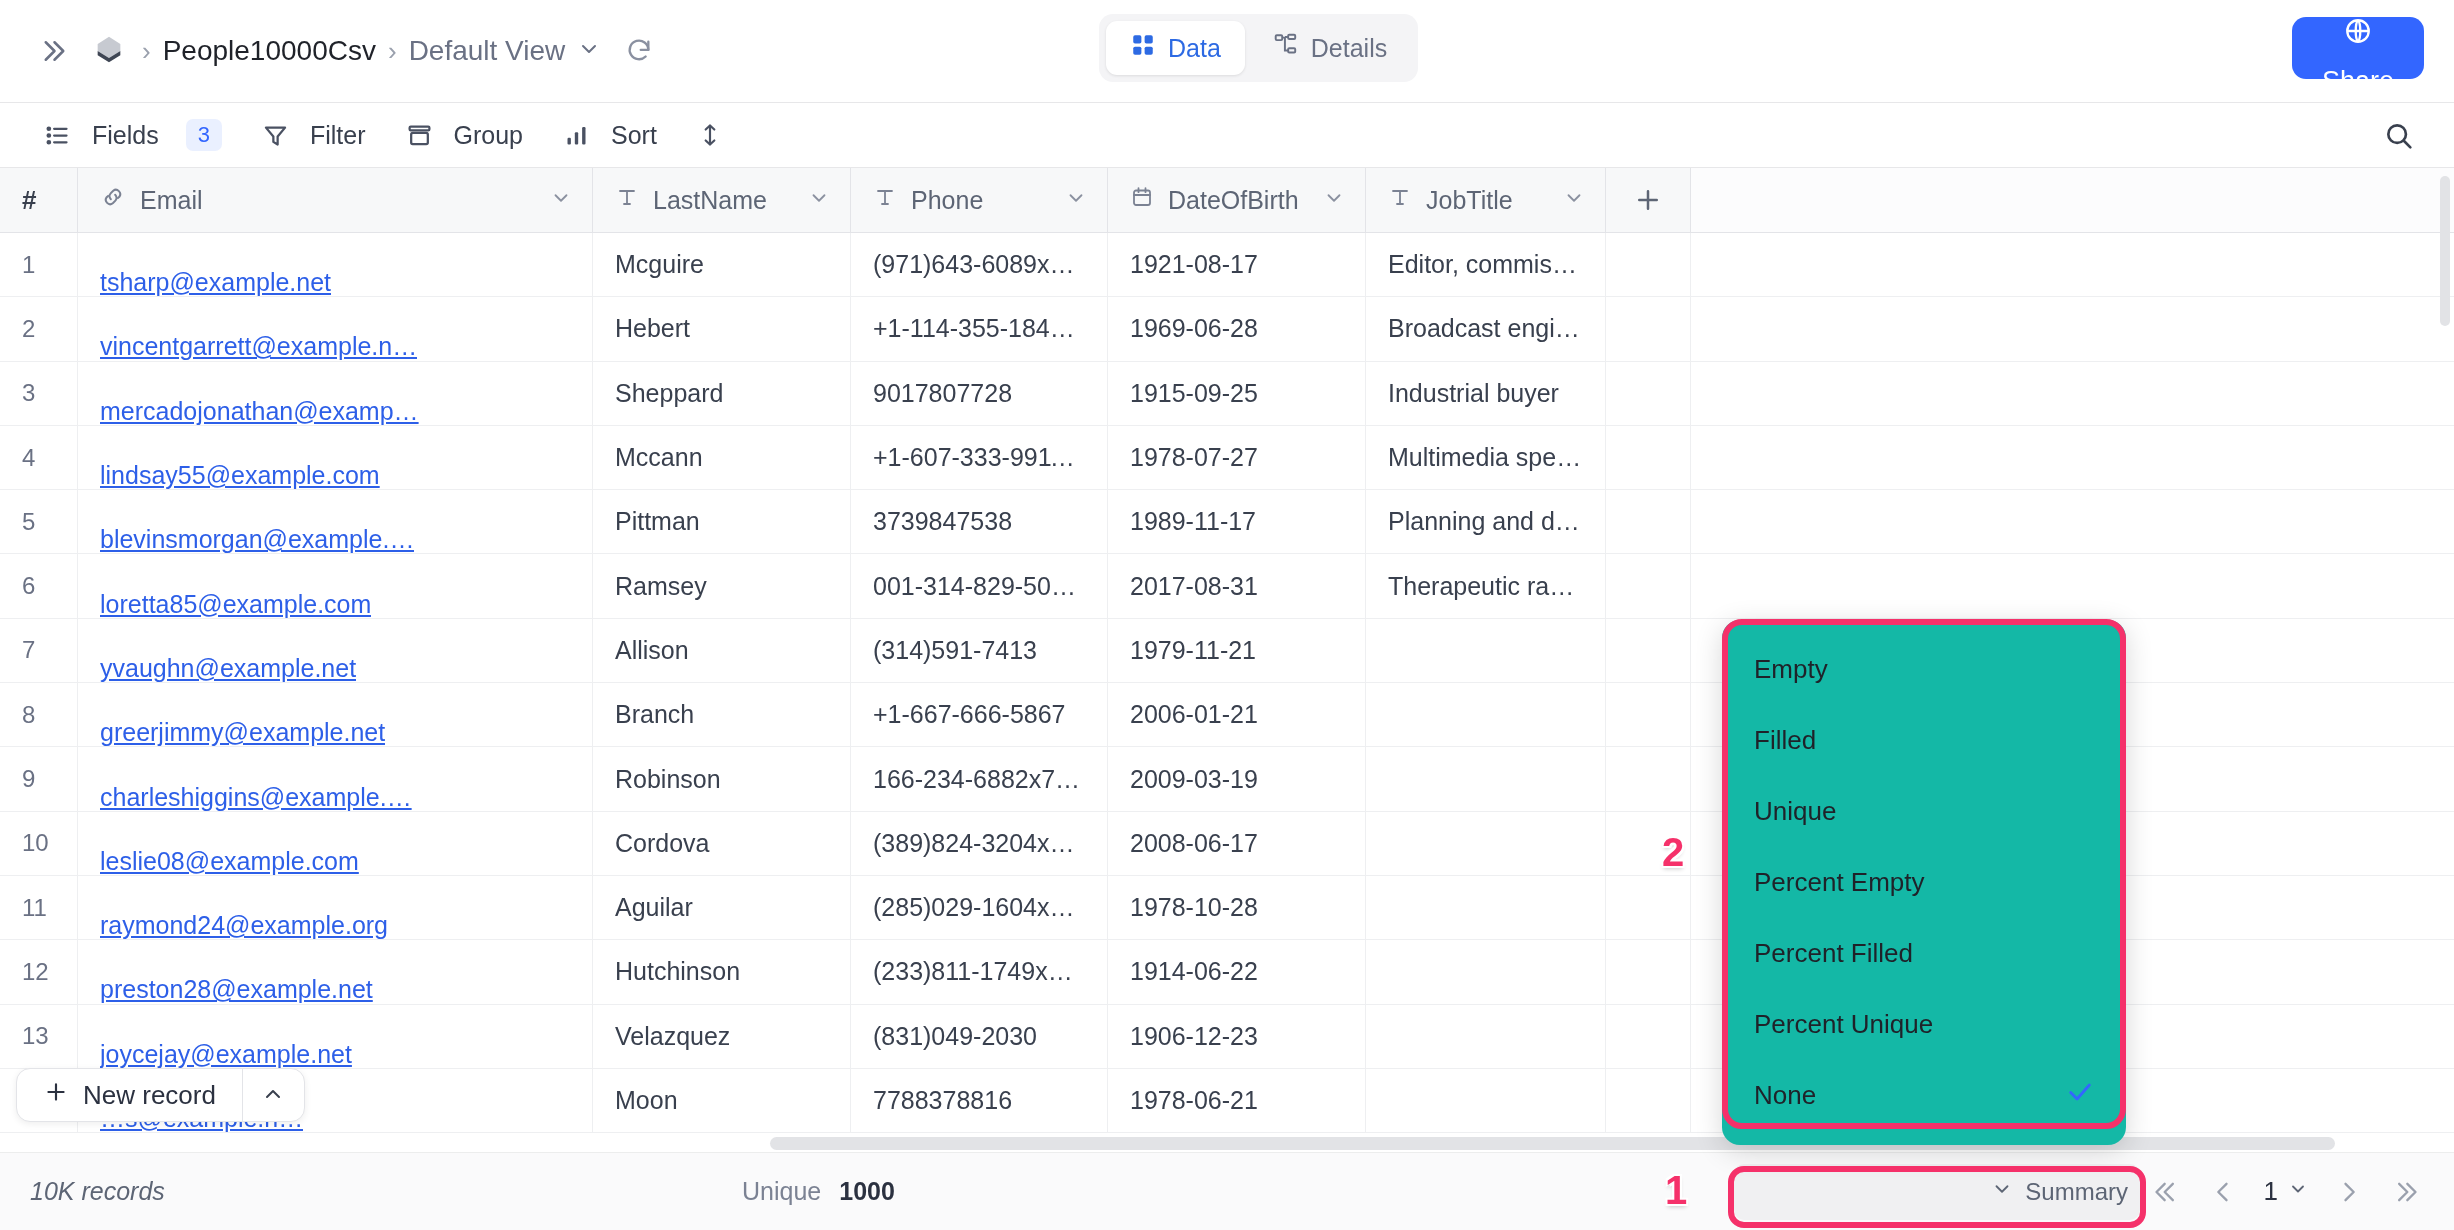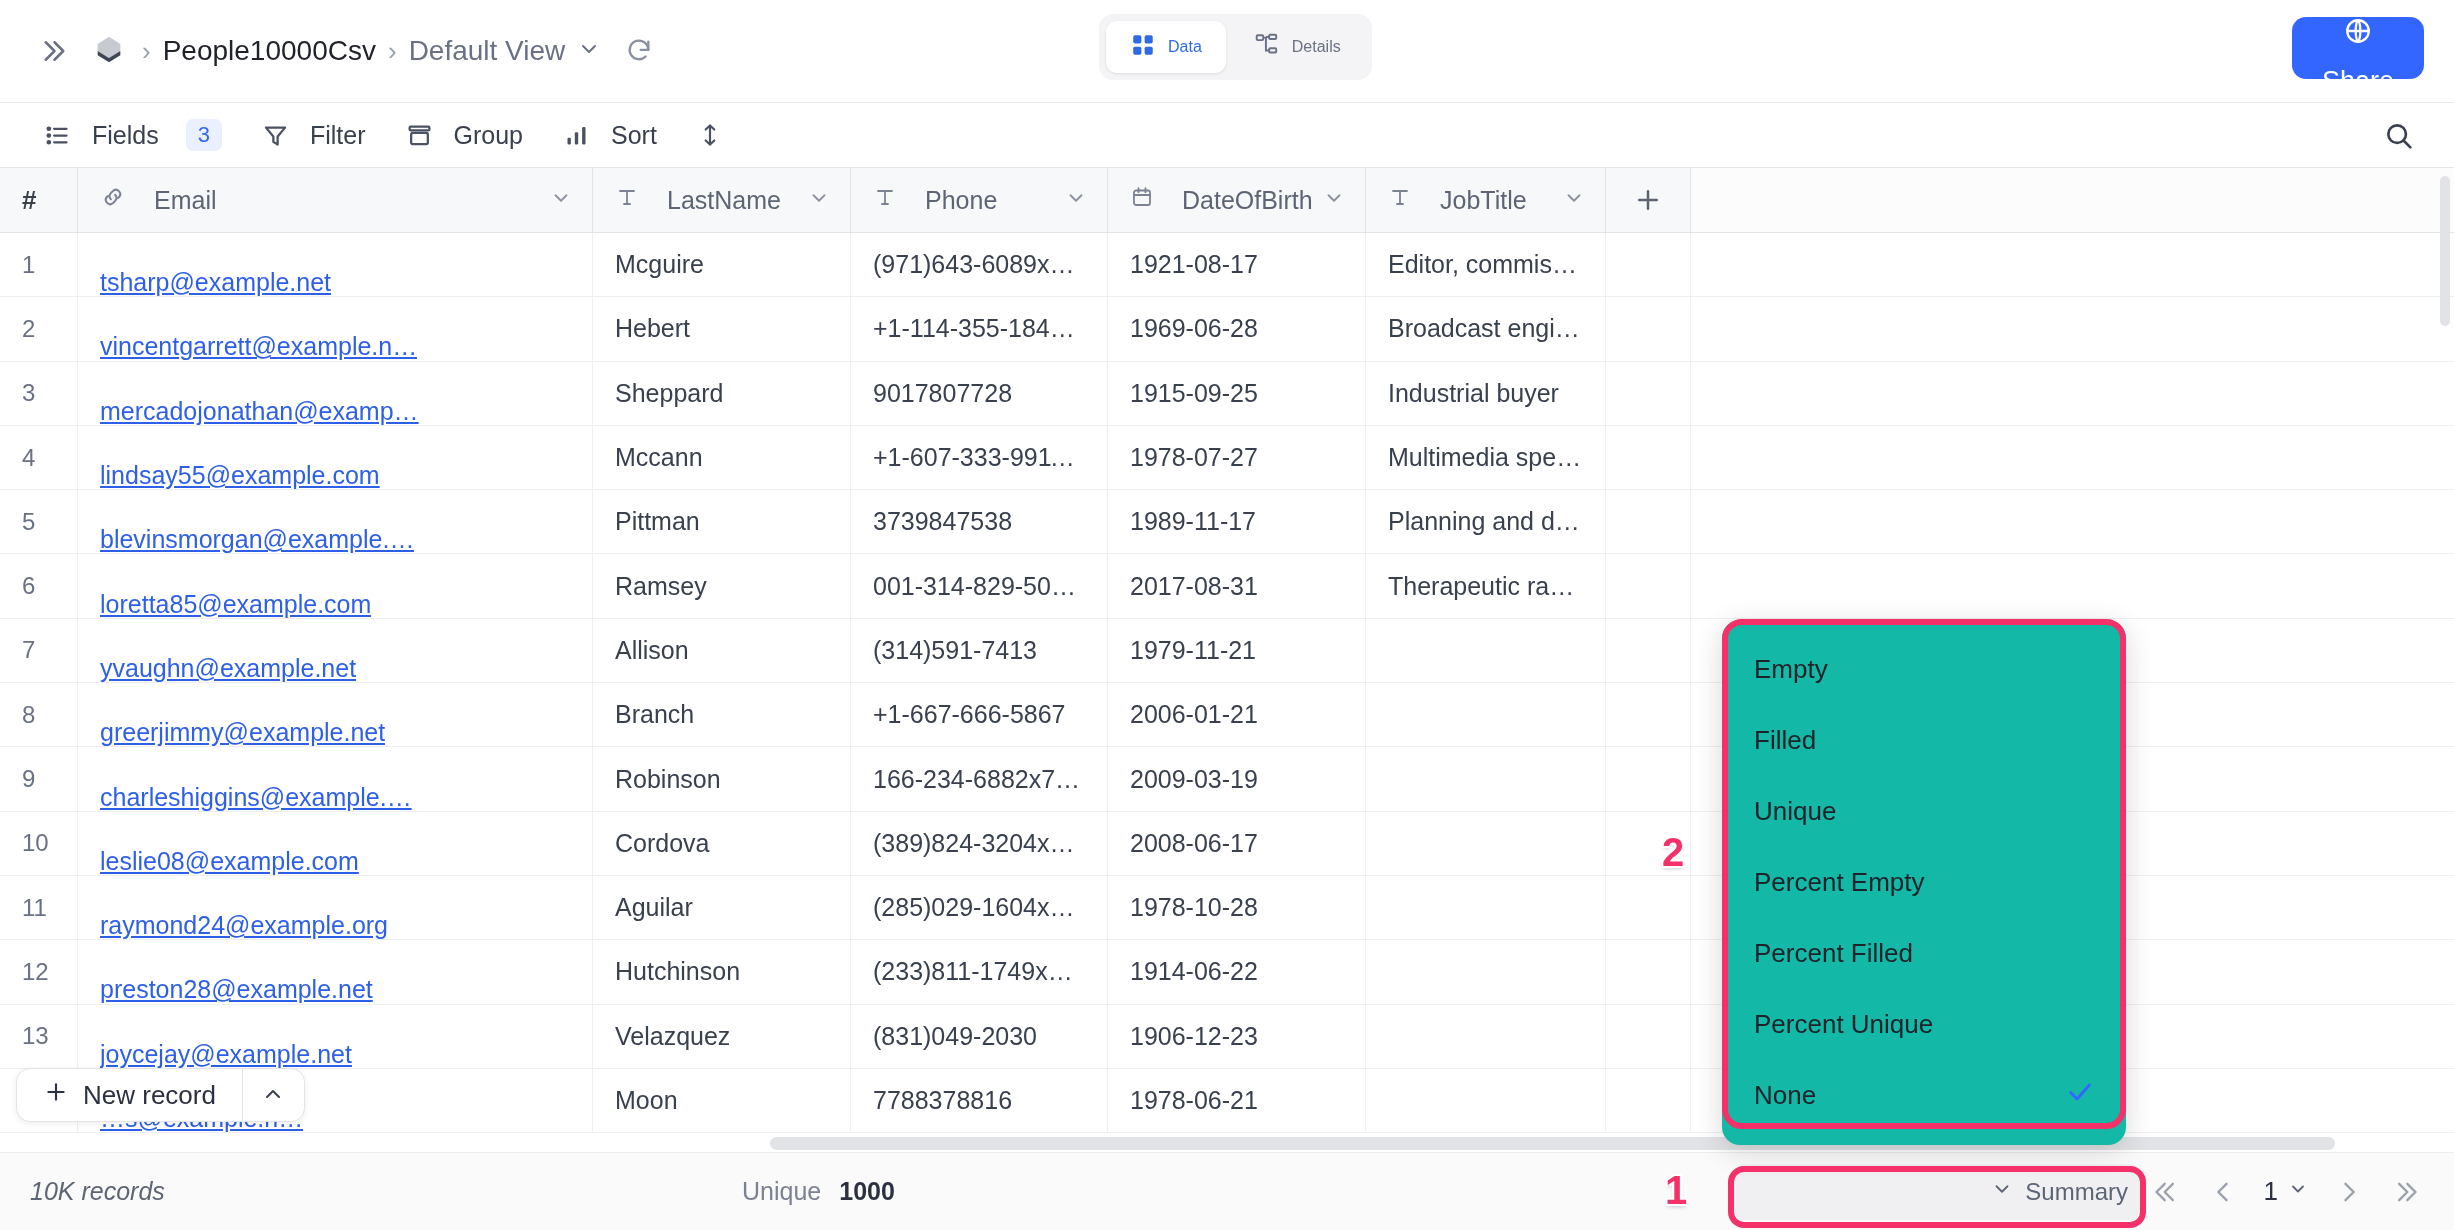--- a/index.html
+++ b/index.html
@@ -34,21 +34,21 @@
   .chev-sm { margin-left: 12px; color: #6a7184; font-size: 20px; cursor:pointer; }
   .reload-icon { margin-left: 24px; color: #8a90a0; cursor: pointer; display:flex; }
 
   .seg-wrap {
     position: absolute; left: 1099px; top: 14px;
     background: #f4f4f6; border-radius: 14px; padding: 7px;
     display: flex; gap: 4px; align-items: center;
   }
   .seg {
     display: flex; align-items: center; gap: 12px;
-    padding: 11px 24px; border-radius: 11px; font-size: 16px;
+    padding: 11px 24px; border-radius: 11px; font-size: 25px;
     color: #6a7184; cursor: pointer; white-space: nowrap;
   }
   .seg.active { background: #fff; color: #2d6ae3; box-shadow: 0 1px 3px rgba(0,0,0,.10); }
 
   .share-btn {
     position: absolute; right: 30px; top: 17px;
     background: #3366ff; color: #fff; border-radius: 14px;
     height: 62px; padding: 0 30px; display: flex; align-items: center; gap: 14px;
     font-size: 27px; cursor: pointer; border: none;
     font-family: "Liberation Sans", sans-serif;
@@ -82,21 +82,21 @@
 
   .grid-head {
     display: flex; height: 65px; background: #f7f8f9;
     border-bottom: 1px solid #e3e4e8;
   }
   .hcell {
     display: flex; align-items: center; padding: 0 22px;
     border-right: 1px solid #e3e4e8; color: #5d6575; font-size: 25px;
     position: relative; cursor: pointer; background: #f7f8f9;
   }
-  .hcell .hlabel { margin-left: 28px; white-space: nowrap; }
+  .hcell .hlabel { margin-left: 14px; white-space: nowrap; }
   .hcell .hchev {
     position: absolute; right: 20px; color: #8b91a0; font-size: 19px;
   }
   .hcell.idx { justify-content: flex-start; color:#39404e; font-weight: 700; font-size: 26px; }
   .hcell.plus { justify-content: center; color: #5d6575; font-size: 30px; }
   .hcell.tail { flex: 1; border-right: none; background:#fcfcfd; }
 
   .row {
     display: flex; height: 64.3px; border-bottom: 1px solid #eeeff1; background: #fff;
   }

